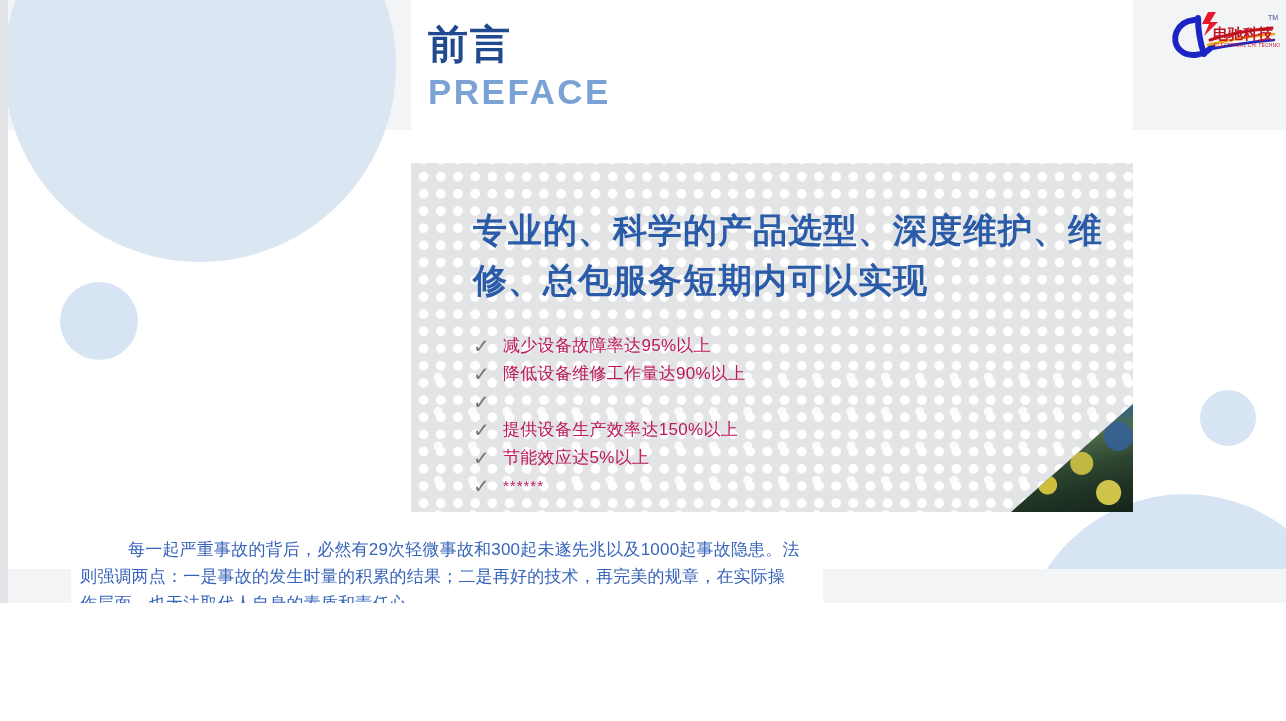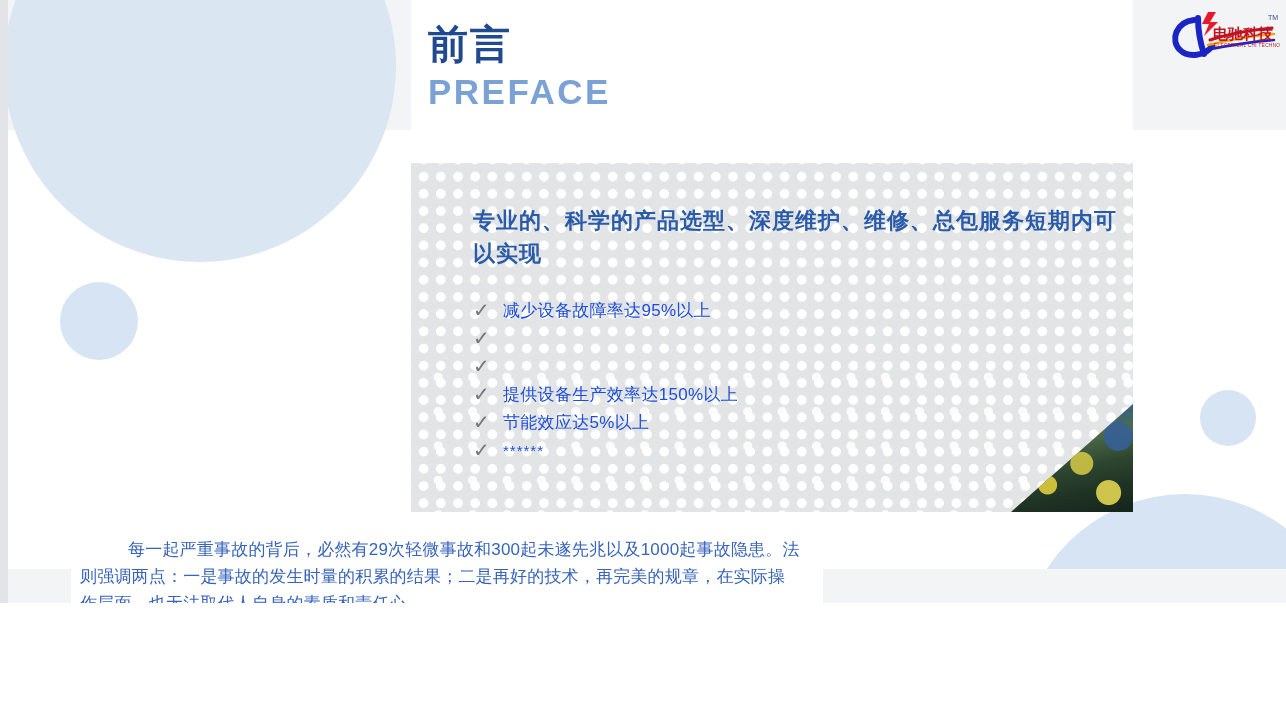--- a/index.html
+++ b/index.html
@@ -163,21 +163,21 @@
       radial-gradient(circle at 88% 30%, rgba(54,96,150,.9) 0 14px, rgba(0,0,0,0) 15px),
       linear-gradient(168deg, #2f6ba8 0%, #2b5f93 16%, #4d6b4a 36%, #2e4630 58%, #1f3324 78%, #16241b 100%);
   }
 
   .hero-inner {
     position: absolute;
     left: 62px; top: 42px;
     right: 0;
   }
   .hero-title {
-    font-size: 22px;
+    font-size: 34px;
     color: #2a5ba8;
     font-weight: 600;
     line-height: 1.48;
     letter-spacing: 1px;
     margin: 0;
     max-width: 680px;
   }
   .hero-list {
     list-style: none;
     margin: 26px 0 0 0;
@@ -192,21 +192,21 @@
   .chk {
     width: 30px;
     flex: 0 0 30px;
     font-size: 20px;
     color: #767676;
     font-weight: 300;
     line-height: 1;
   }
   .li-text {
     font-size: 17px;
-    color: #1d4ed8;
+    color: #be185d;
     letter-spacing: .3px;
     text-align: right;
   }
   .li-text.stars {
     font-size: 15px;
     letter-spacing: 1px;
   }
 
   
   .quote-panel {
@@ -276,20 +276,21 @@
     <div class="hero-inner">
       <div class="hero-title">专业的、科学的产品选型、深度维护、维修、总包服务短期内可以实现</div>
 
       <ul class="hero-list">
         <li>
           <span class="chk">✓</span>
           <span class="li-text">减少设备故障率达95%以上</span>
         </li>
         <li>
           <span class="chk">✓</span>
+          <span class="li-text">降低设备维修工作量达90%以上</span>
         </li>
         <li>
           <span class="chk">✓</span>
         </li>
         <li>
           <span class="chk">✓</span>
           <span class="li-text">提供设备生产效率达150%以上</span>
         </li>
         <li>
           <span class="chk">✓</span>

